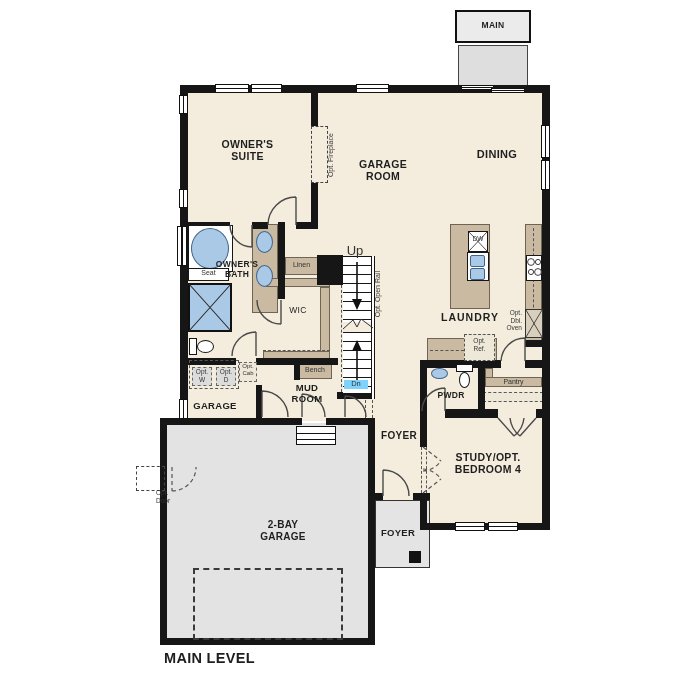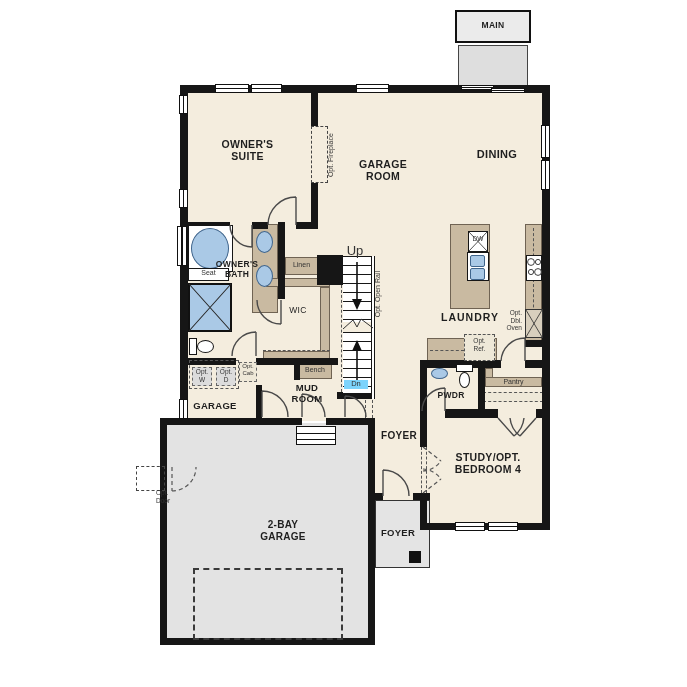--- a/index.html
+++ b/index.html
@@ -189,20 +189,21 @@
   <div class="lbl" style="left:285px;top:382px;width:44px;font-size:9.5px;">MUD
 ROOM</div>
   <div class="lbl" style="left:376px;top:430px;width:46px;font-size:10px;">FOYER</div>
   <div class="lbl" style="left:430px;top:390px;width:42px;font-size:8.5px;">PWDR</div>
   <div class="lbl" style="left:446px;top:451px;width:84px;font-size:10.5px;">STUDY/OPT.
 BEDROOM 4</div>
   <div class="lbl" style="left:236px;top:519px;width:64px;font-size:10px;margin-left:15px;">2-BAY
 GARAGE</div>
   <div class="lbl" style="left:376px;top:527px;width:44px;font-size:9.5px;">FOYER</div>
   <div class="lbl" style="left:455px;top:20px;width:76px;font-size:8.5px;">MAIN</div>
+  <div class="lbl" style="left:164px;top:650px;width:160px;font-size:14.5px;text-align:left;">MAIN LEVEL</div>
 
   <div class="lbl sm" style="left:340px;top:243px;width:30px;font-size:13px;">Up</div>
   <div class="lbl sm" style="left:344px;top:380px;width:24px;font-size:7.5px;background:#7dd3fc;">Dn</div>
   <div class="lbl sm" style="left:285px;top:261px;width:33px;font-size:7px;">Linen</div>
   <div class="lbl sm" style="left:188px;top:269px;width:41px;font-size:7px;">Seat</div>
   <div class="lbl sm" style="left:298px;top:366px;width:34px;font-size:7px;">Bench</div>
   <div class="lbl sm" style="left:485px;top:378px;width:57px;font-size:7px;">Pantry</div>
   <div class="lbl sm" style="left:468px;top:235px;width:20px;font-size:6.5px;">DW</div>
   <div class="lbl sm" style="left:296px;top:151px;width:70px;font-size:7px;transform:rotate(-90deg);">Opt. Fireplace</div>
   <div class="lbl sm" style="left:343px;top:290px;width:70px;font-size:7px;transform:rotate(-90deg);">Opt. Open Rail</div>

